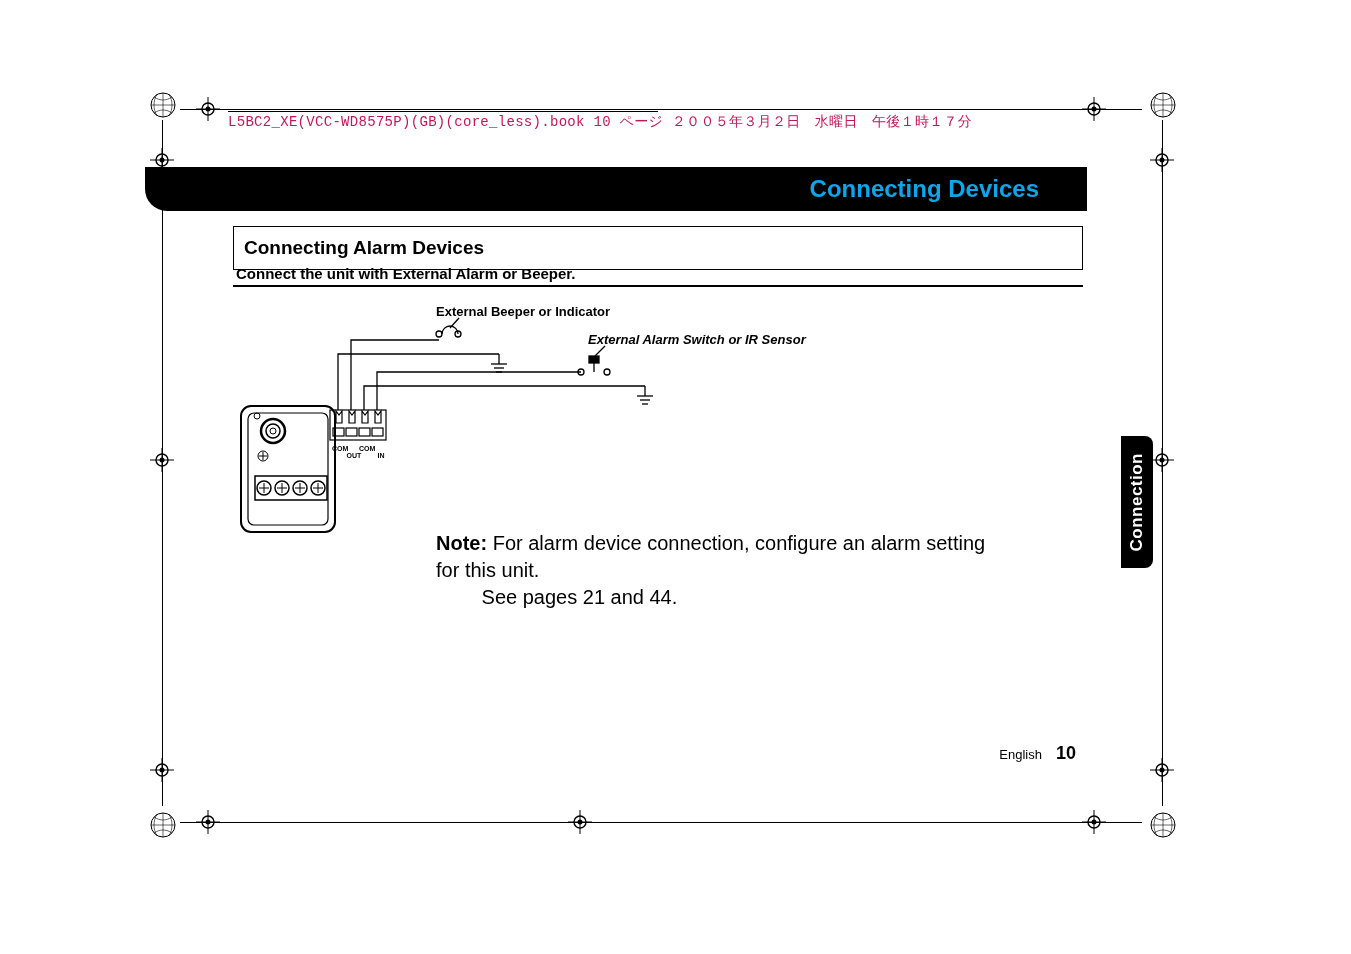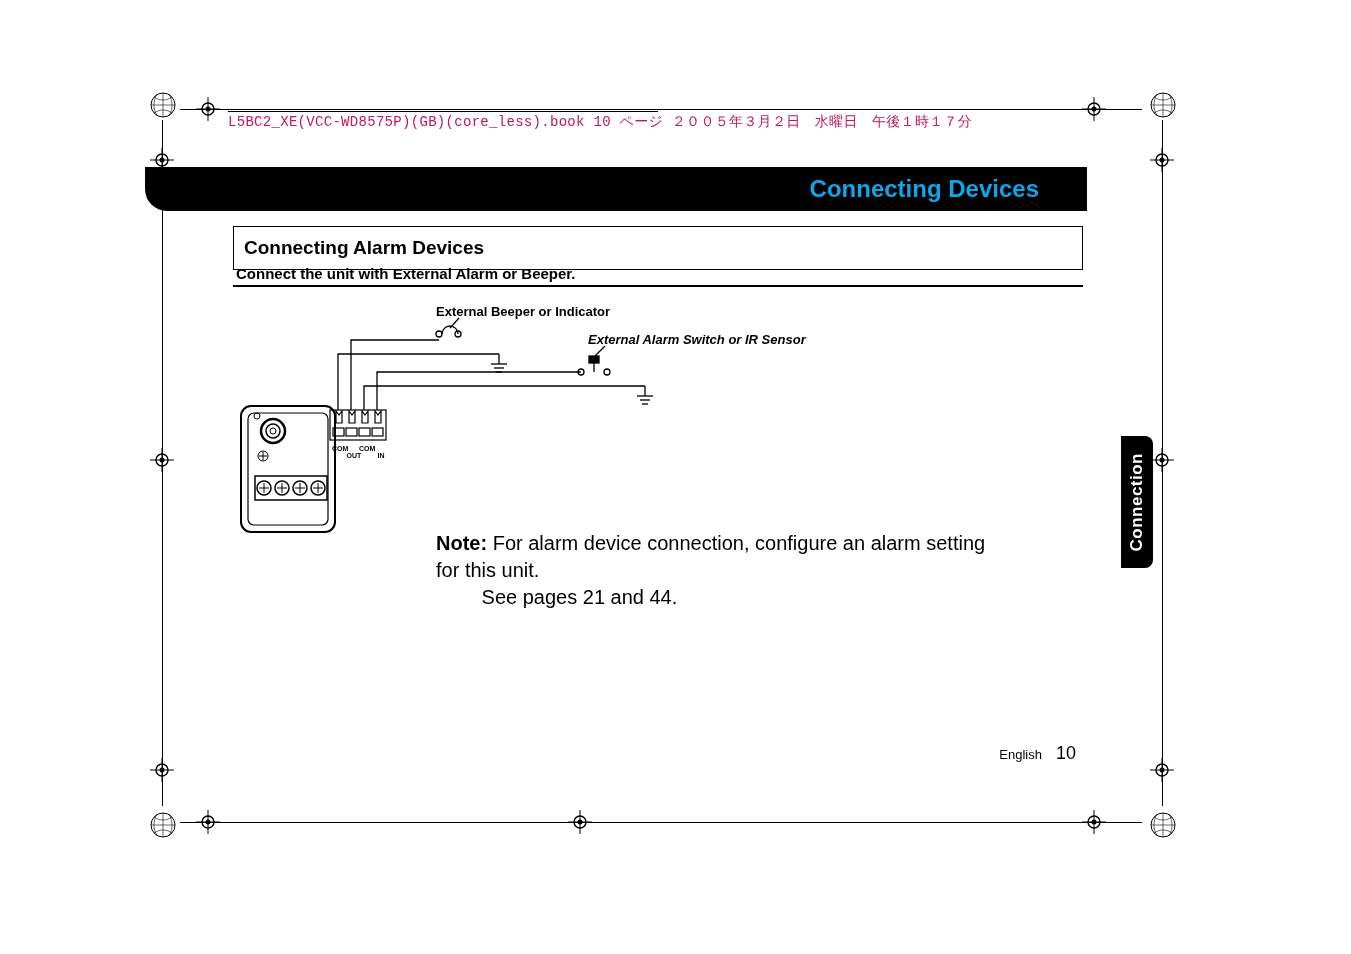--- a/index.html
+++ b/index.html
@@ -131,21 +131,21 @@
     .footer {
       position: absolute;
       right: 275px;
       bottom: 190px;
       font-size: 13px;
       display: flex;
       align-items: baseline;
       gap: 14px;
       justify-content: flex-end;
     }
-    .footer .pnum { font-size: 18px; font-weight: normal; }
+    .footer .pnum { font-size: 18px; font-weight: bold; }
   </style>
 </head>
 <body>
 
 <div class="crop-line-h" style="left:180px; top:109px; width:962px;"></div>
 <div class="crop-line-h" style="left:180px; top:822px; width:962px;"></div>
 <div class="crop-line-v" style="left:162px; top:120px; height:686px;"></div>
 <div class="crop-line-v" style="left:1162px; top:120px; height:686px;"></div>
 
 <div class="reg-mark" style="left:196px; top:97px;">

